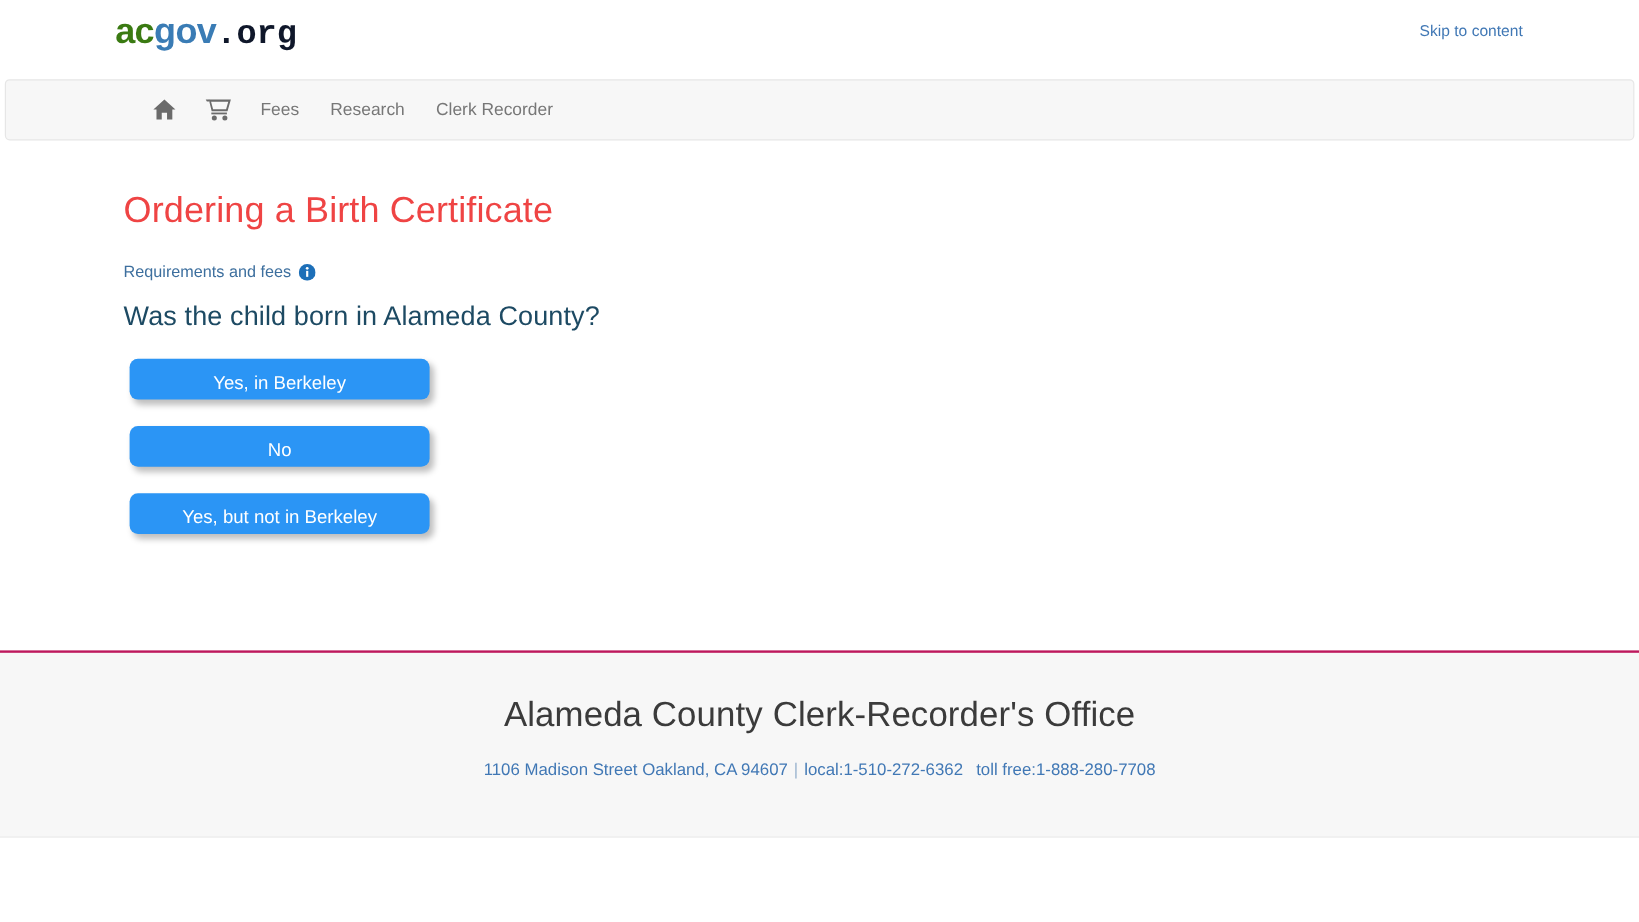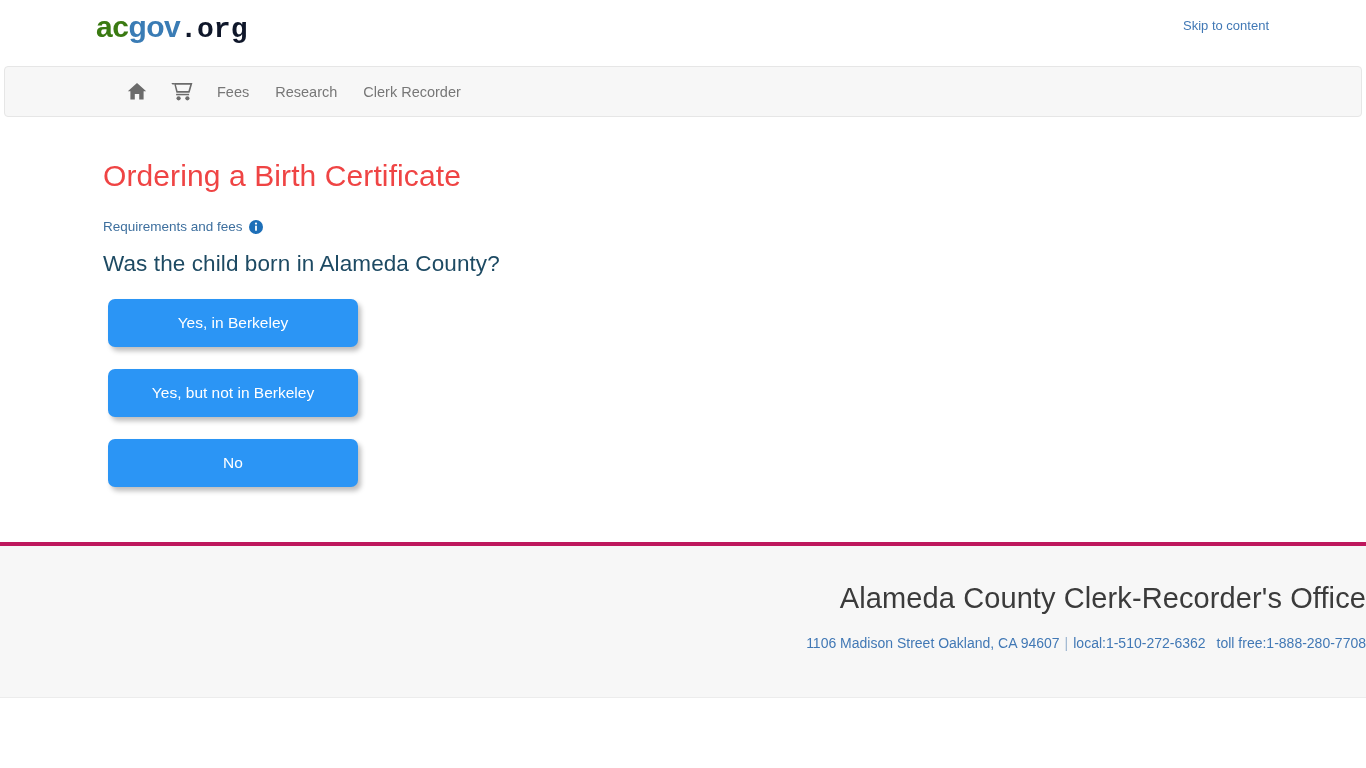--- a/index.html
+++ b/index.html
@@ -111,21 +111,21 @@
     color: #1d4a63;
     letter-spacing: 0.1px;
   }
 
   .btn-stack {
     padding: 22px 0 0 108px;
   }
   .choice-btn {
     display: block;
     width: 250px;
-    height: 48px;
+    height: 34px;
     margin-bottom: 22px;
     background: #2b95f5;
     border: none;
     border-radius: 7px;
     color: #ffffff;
     font-size: 15.5px;
     font-family: "Liberation Sans", sans-serif;
     cursor: pointer;
     box-shadow: 3px 4px 5px rgba(0,0,0,0.26);
     text-align: center;
@@ -134,23 +134,23 @@
   }
 
   
   .footer {
     position: absolute;
     left: 0;
     top: 542px;
     width: 1366px;
     height: 156px;
     background: #f7f7f7;
-    border-top: 4px solid #be185d;
+    border-top: 2px solid #be185d;
     border-bottom: 1px solid #ececec;
-    text-align: right;
+    text-align: center;
   }
   .footer-title {
     margin: 0;
     padding-top: 36px;
     font-size: 29px;
     font-weight: normal;
     color: #3b3b3b;
     letter-spacing: 0.1px;
   }
   .footer-address {
@@ -227,22 +227,22 @@
         <rect x="6.1" y="5.7" width="1.8" height="5.0" fill="#ffffff"></rect>
         <circle cx="7" cy="3.6" r="1.15" fill="#ffffff"></circle>
       </svg>
     </span>
   </div>
 
   <h2 class="question">Was the child born in Alameda County?</h2>
 
   <div class="btn-stack">
     <button class="choice-btn">Yes, in Berkeley</button>
+    <button class="choice-btn">No</button>
     <button class="choice-btn">Yes, but not in Berkeley</button>
-    <button class="choice-btn">No</button>
   </div>
 </div>
 
 <div class="footer">
   <div class="footer-title">Alameda County Clerk-Recorder's Office</div>
 
   <div class="footer-address">
     <a class="addr-link">1106 Madison Street Oakland, CA 94607</a><span class="sep">|</span><a class="addr-link">local:1-510-272-6362</a><span class="phone-gap"></span><a class="addr-link">toll free:1-888-280-7708</a>
   </div>
 

